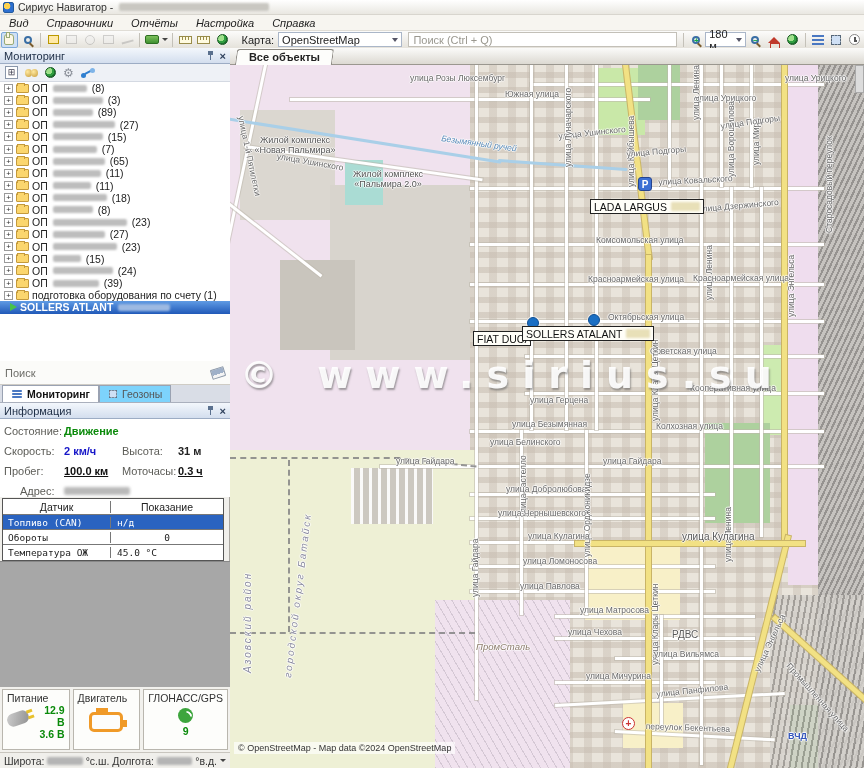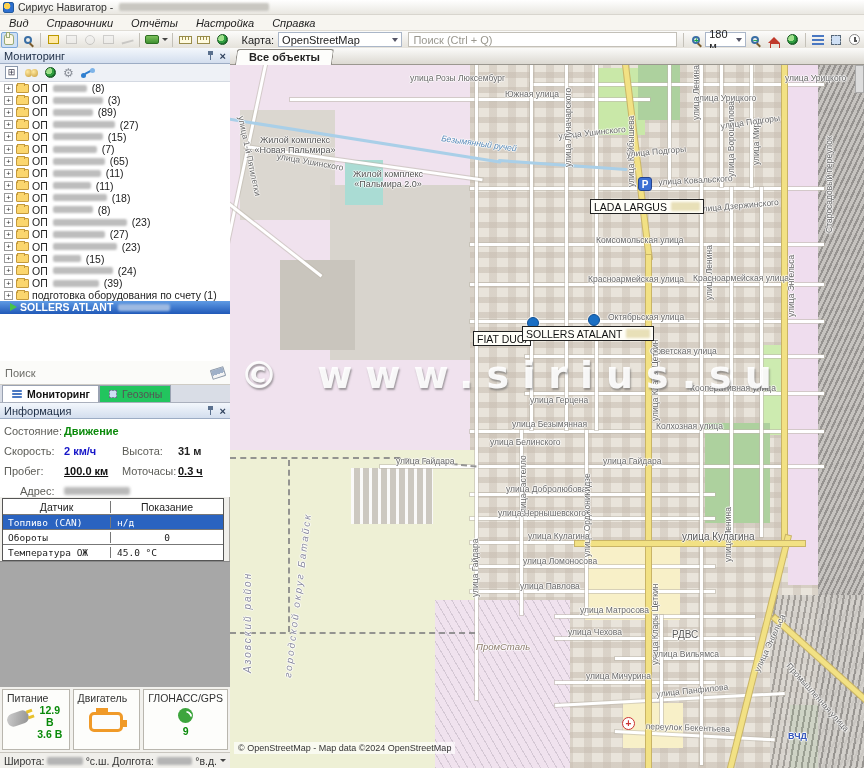--- a/index.html
+++ b/index.html
@@ -79,21 +79,21 @@
   .tfold { width:13px;height:9px;background:#fbd66e;border:1px solid #c49a3c;border-radius:1px;position:relative;flex:0 0 auto;}
   .tfold:before{content:"";position:absolute;left:0;top:-2px;width:6px;height:2px;background:#fbd66e;border:1px solid #c49a3c;border-bottom:none;}
   .blurname { display:inline-block; height:7px; background:#bdbdbd; border-radius:2px; filter:blur(1.3px); margin:0 2px; }
   .trow.sel { background:linear-gradient(#5f9be4,#2059b8); color:#fff; font-weight:bold; }
   .trow.sel .blurname { background:#9cb9e2; }
   .tplay { width:0;height:0;border-top:4px solid transparent;border-bottom:4px solid transparent;border-left:7px solid #47c24a; margin-left:6px; flex:0 0 auto;}
   .searchrow { position:absolute; left:0; top:313px; width:230px; height:24px; background:#fbfbf9; border-bottom:1px solid #cfccc5;
                display:flex; align-items:center; padding:0 5px; color:#6d6d68;}
   .i-eraser { margin-left:auto; width:14px;height:10px; background:linear-gradient(#9fb0c8 0 5px,#f4f4f4 5px); border:1px solid #8a97a8; transform:rotate(-18deg); border-radius:1px;}
   .ptabs { position:absolute; left:0; top:337px; width:230px; height:18px; background:#d9dde6; border-bottom:1px solid #aab0bd; display:flex; align-items:flex-end; padding-left:2px;}
-  .ptab { height:17px; display:flex; align-items:center; gap:4px; padding:0 8px; border:1px solid #9aa2b2; border-bottom:none; background:#22c55e; color:#555; font-size:10.5px;}
+  .ptab { height:17px; display:flex; align-items:center; gap:4px; padding:0 8px; border:1px solid #9aa2b2; border-bottom:none; background:#7dd3fc; color:#555; font-size:10.5px;}
   .ptab.on { background:#fff; font-weight:bold; color:#111; }
   .info { position:absolute; left:0; top:355px; width:230px; }
   .infobody { position:absolute; left:0; top:16px; width:230px; height:78px; background:#fff; }
   .irow { position:absolute; white-space:nowrap; }
   .ilabel { color:#5c5c57; }
   .ival { font-weight:bold; }
   .green { color:#0a8a0a; } .blue { color:#1515c8; }
   .ulink { text-decoration:underline; color:#111; }
   .iblur { display:inline-block; width:66px; height:8px; background:#b9b9b9; border-radius:2px; filter:blur(1.4px); vertical-align:middle;}
   .senstable { position:absolute; left:2px; top:450px; width:222px; font-family:"DejaVu Sans Mono",monospace; font-size:9.5px;
@@ -467,21 +467,21 @@
           <span class="scell2">45.0 °C</span>
         </div>
       </div>
     <div class="grayfill"></div>
 
     <div class="gauges">
       <div class="gbox">
         <div class="gtitle">Питание</div>
         <div style="display:flex;gap:6px">
           <span class="i-plug"></span>
-          <span style="text-align:center;flex:1">
+          <span style="text-align:right;flex:1">
             <div class="gval">12.9 В</div>
             <div class="gval">3.6 В</div>
           </span>
         </div>
       </div>
       <div class="gbox">
         <div class="gtitle">Двигатель</div>
         <div class="i-engine"></div>
       </div>
       <div class="gbox">

